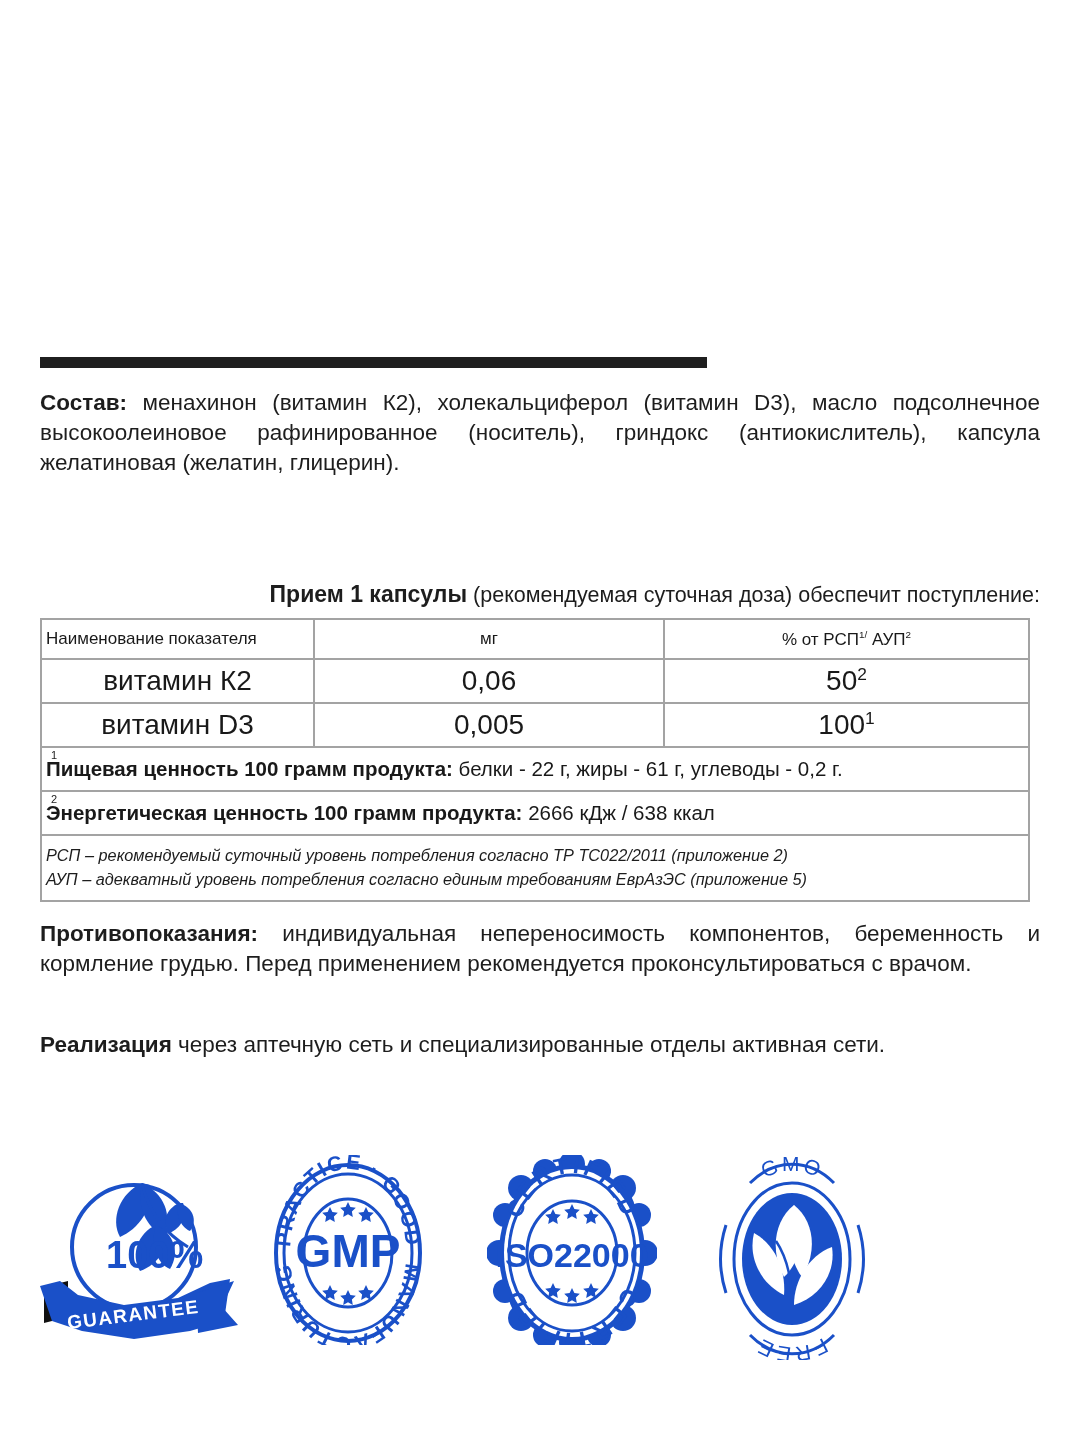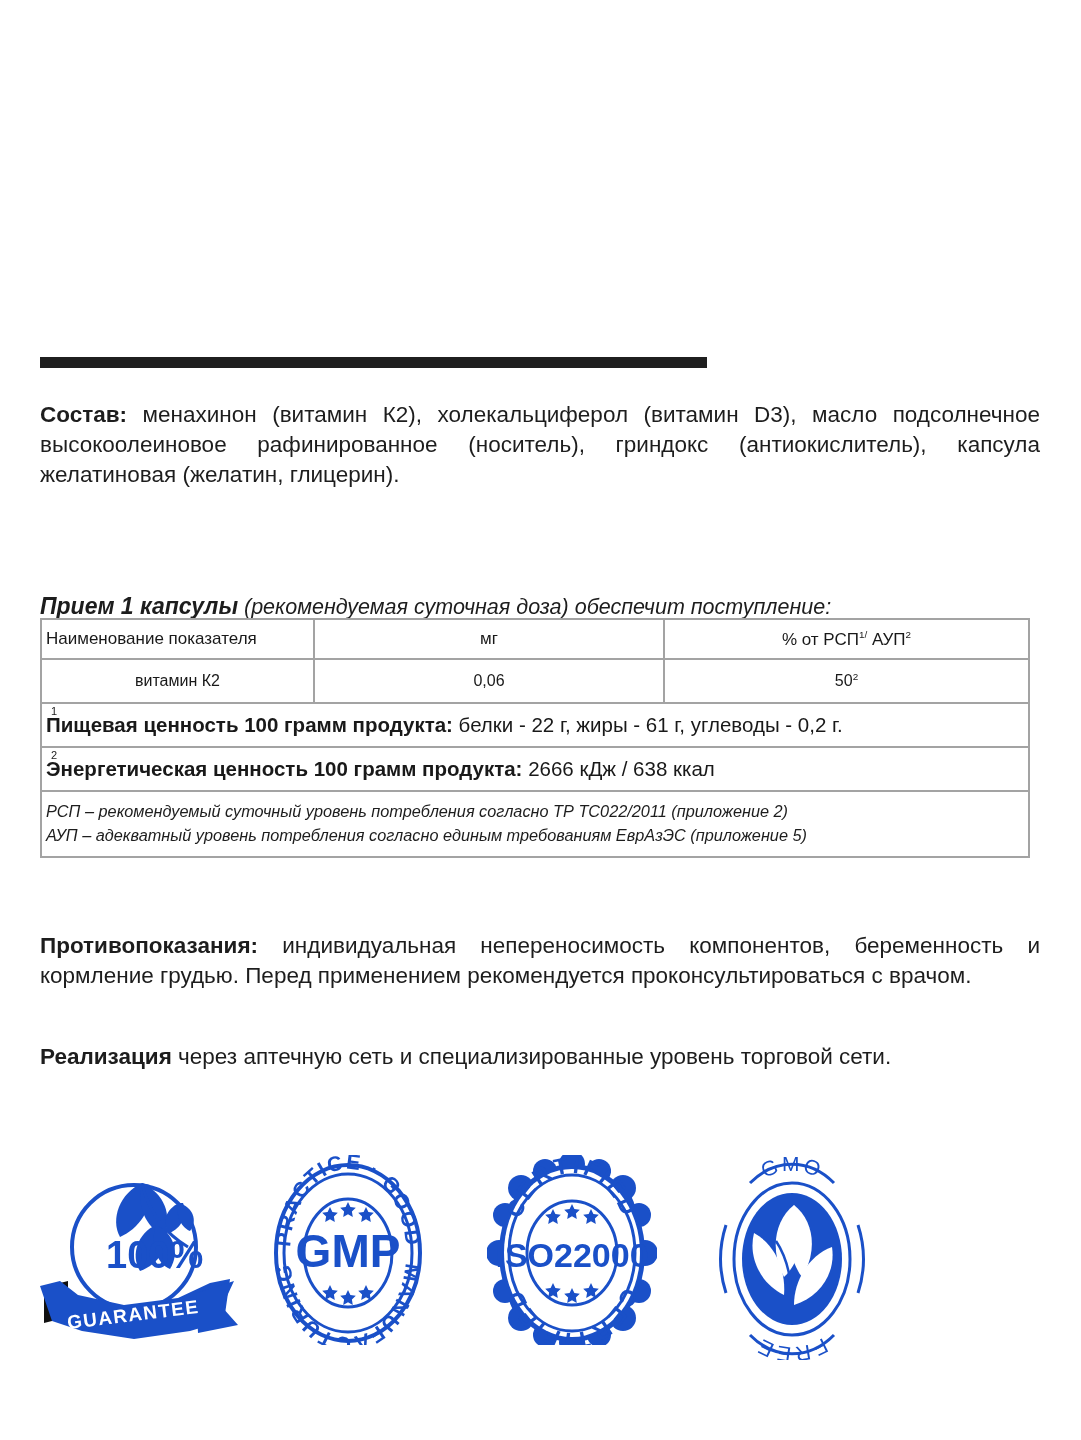--- a/index.html
+++ b/index.html
@@ -70,23 +70,23 @@
     position: absolute;
     left: 40px;
     width: 1000px;
     font-size: 22.5px;
     line-height: 1.33;
     color: #1d1d1d;
   }
   .para {
     text-align: justify;
     text-justify: inter-word;
-    margin: 12px 0 2px 0;
-  }
-  .para.last-left { text-align: left; font-style: italic; }
+    margin: 0 0 2px 0;
+  }
+  .para.last-left { text-align: right; }
   .para b { font-weight: bold; }
 
   #p-sostav { position: absolute; left: 40px; top: 388px; width: 1000px; }
   #p-oblast { position: absolute; left: 40px; top: 505px; width: 1000px; }
   #p-priem  { position: absolute; left: 40px; top: 579px; width: 1000px; }
 
   #p-priem .lead { font-weight: bold; font-size: 23px; }
   #p-priem .rest { font-size: 21.5px; }
 
   
@@ -113,21 +113,21 @@
   .th-cell {
     height: 30px;
     font-size: 17px;
     font-weight: bold;
   }
   .th-name { text-align: left; padding-left: 8px; }
   .th-mid  { text-align: center; border-radius: 11px; }
 
   .row-cell {
     height: 34px;
-    font-size: 16px;
+    font-size: 28px;
     text-align: center;
   }
 
   .sup { font-size: 0.62em; vertical-align: super; }
   .sup-sm { font-size: 0.58em; vertical-align: super; }
 
   .span-cell {
     height: 34px;
     font-size: 20.5px;
     text-align: left;
@@ -205,38 +205,43 @@
         <th class="th-cell th-mid"><span>% от РСП</span><span class="sup-sm">1/</span><span> АУП</span><span class="sup-sm">2</span></th>
       </tr>
     </thead>
     <tbody>
       <tr>
         <td class="row-cell">витамин К2</td>
         <td class="row-cell">0,06</td>
         <td class="row-cell"><span>50</span><span class="sup">2</span></td>
       </tr>
       <tr>
+        <td class="row-cell">витамин D3</td>
+        <td class="row-cell">0,005</td>
+        <td class="row-cell"><span>100</span><span class="sup">1</span></td>
+      </tr>
+      <tr>
         <td class="span-cell" colspan="3"><span class="marker">1</span><b>Пищевая ценность 100 грамм продукта:</b><span> белки - 22 г, жиры - 61 г, углеводы - 0,2 г.</span></td>
       </tr>
       <tr>
         <td class="span-cell" colspan="3"><span class="marker">2</span><b>Энергетическая ценность  100 грамм продукта:</b><span>  2666 кДж / 638 ккал</span></td>
       </tr>
       <tr>
         <td class="foot-cell" colspan="3">
           <div class="foot-line">РСП – рекомендуемый суточный уровень потребления согласно ТР ТС022/2011 (приложение 2)</div>
           <div class="foot-line">АУП – адекватный уровень потребления согласно единым требованиям ЕврАзЭС (приложение 5)</div>
         </td>
       </tr>
     </tbody>
   </table>
 
 
   <p class="para body-text" id="p-protiv"><b>Противопоказания:</b><span> индивидуальная непереносимость компонентов, беременность и кормление грудью. Перед применением рекомендуется проконсультироваться с врачом.</span></p>
 
-  <p class="para body-text" id="p-realiz"><b>Реализация</b><span> через аптечную сеть и специализированные уровень торговой сети.</span></p>
+  <p class="para body-text" id="p-realiz"><b>Реализация</b><span> через аптечную сеть и специализированные отделы активная сети.</span></p>
 
   <div class="badges">
 
     <div class="badge" id="badge-guarantee">
       <svg width="210" height="190" viewBox="0 0 210 190" xmlns="http://www.w3.org/2000/svg">
         <circle cx="96" cy="92" r="62" fill="#ffffff" stroke="#1a50c8" stroke-width="4"></circle>
 
         <path d="M104 28 C82 38 72 64 82 82 C100 74 116 54 112 30 Z" fill="#1a50c8"></path>
         <path d="M104 28 C126 38 136 62 124 80 C108 72 98 50 104 28 Z" fill="#1a50c8"></path>
 

